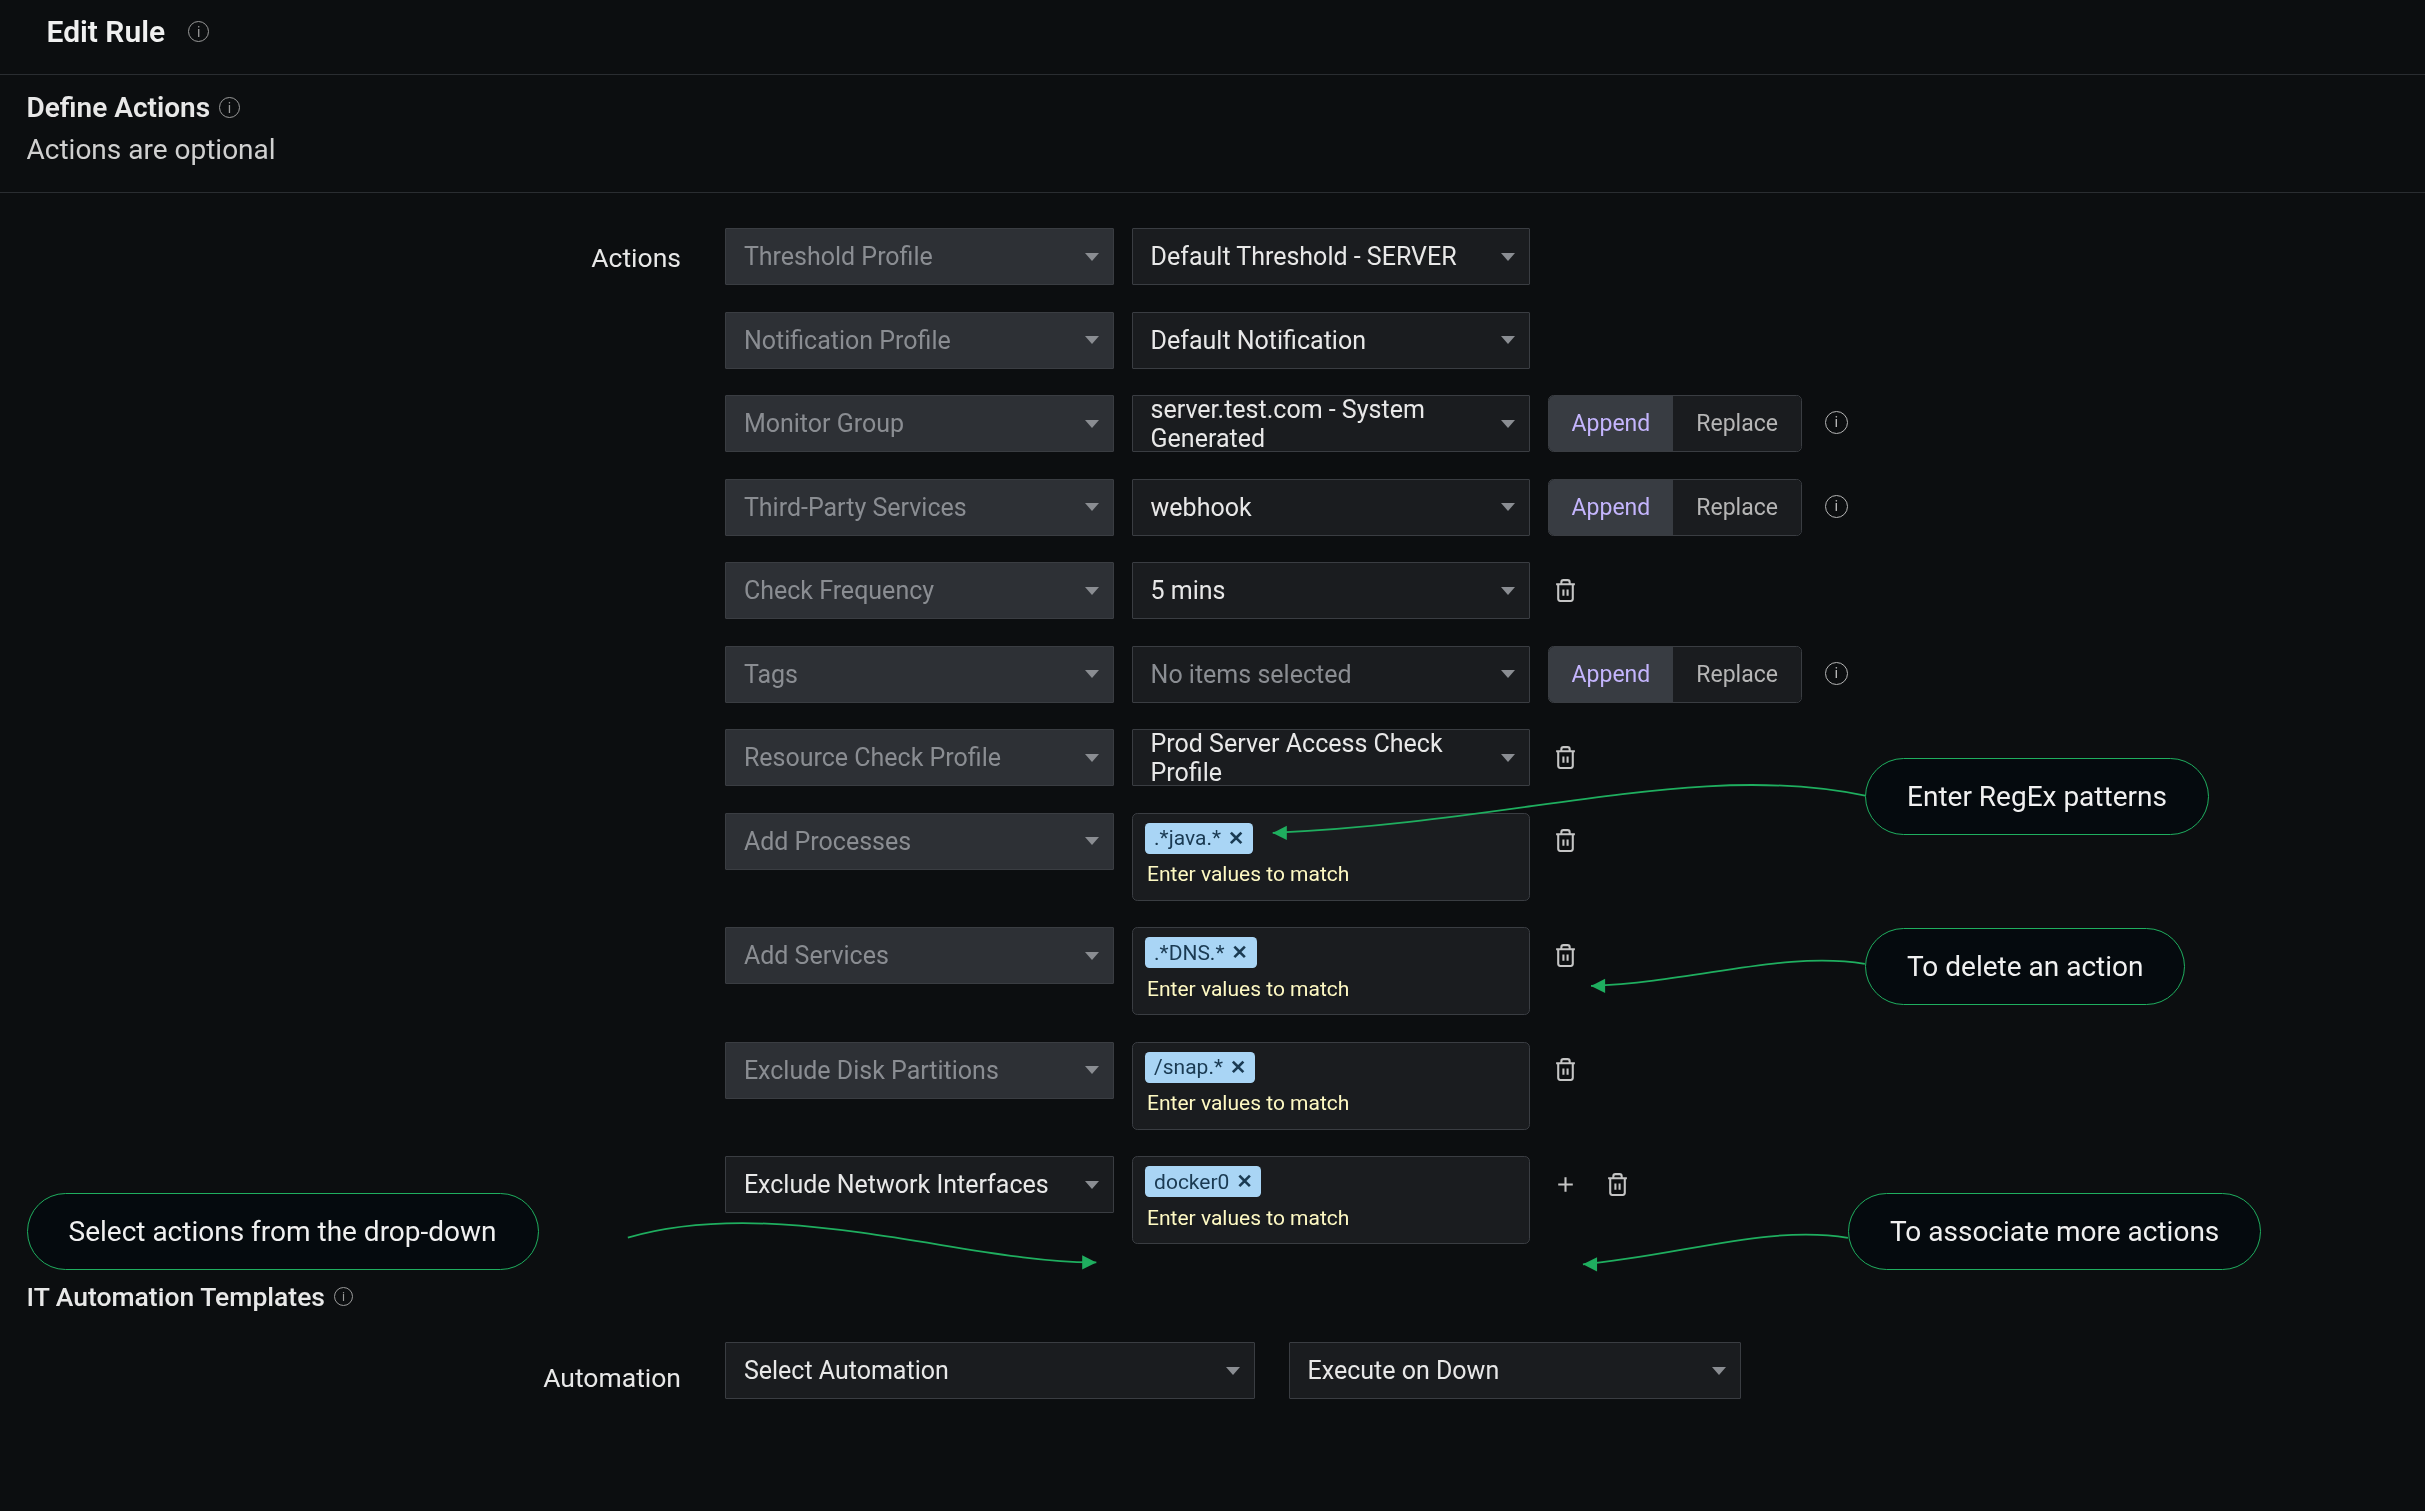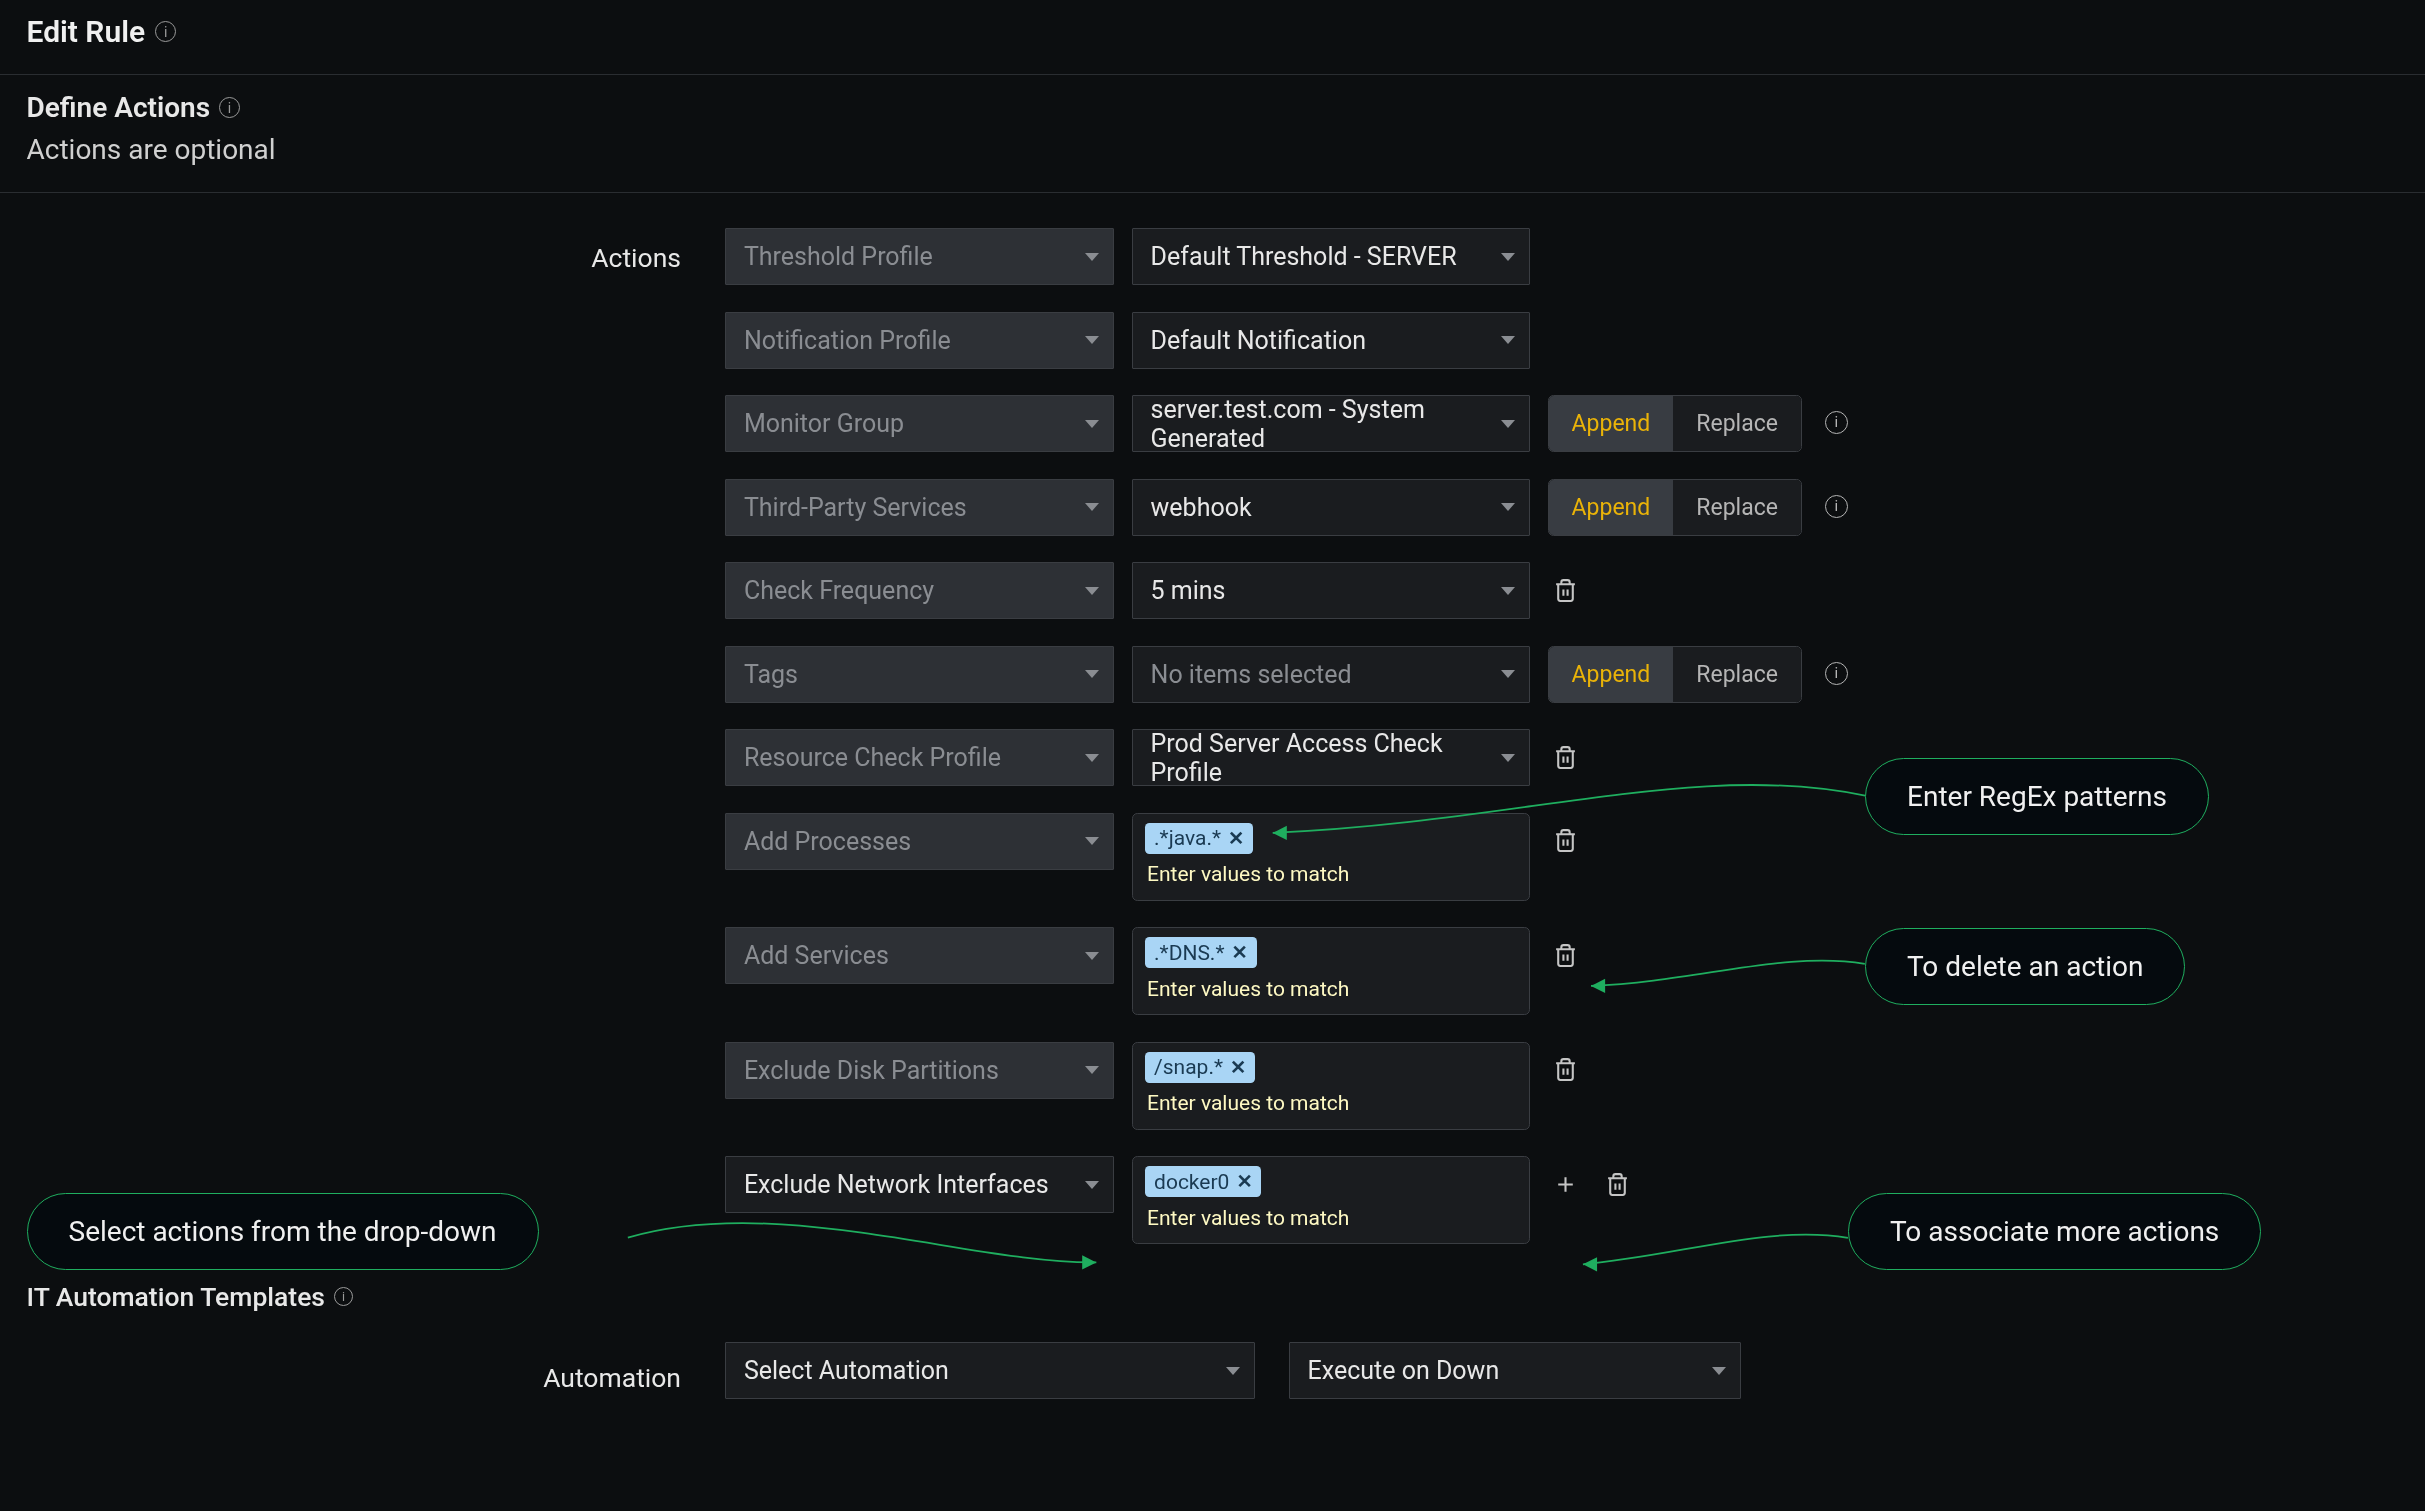--- a/index.html
+++ b/index.html
@@ -20,21 +20,22 @@
   .header {
     padding: 14px 26.5px 25px 26.5px;
     border-bottom: 0.9px solid #2a2d31;
   }
   .header-title {
     font-size: 30px;
     font-weight: 600;
     color: #f0f0f0;
     display: inline-flex;
     align-items: center;
-    gap: 10px;
+    gap: 23px;
+    margin-left: 20px;
   }
   .info-icon {
     display: inline-flex;
     align-items: center;
     justify-content: center;
     width: 21px;
     height: 21px;
     border: 1.8px solid #9a9a9a;
     border-radius: 50%;
     font-size: 14px;
@@ -138,21 +139,21 @@
     background: #1a1c1f;
     color: #b5b5b5;
     font-size: 23px;
     padding: 0 23px;
     display: flex;
     align-items: center;
     cursor: pointer;
   }
   .toggle-btn.active {
     background: #383c42;
-    color: #eab308;
+    color: #c4b5fd;
   }
   .icon-btn {
     width: 35px;
     height: 35px;
     display: inline-flex;
     align-items: center;
     justify-content: center;
     cursor: pointer;
     color: #c5c5c5;
     margin-top: 10.6px;

